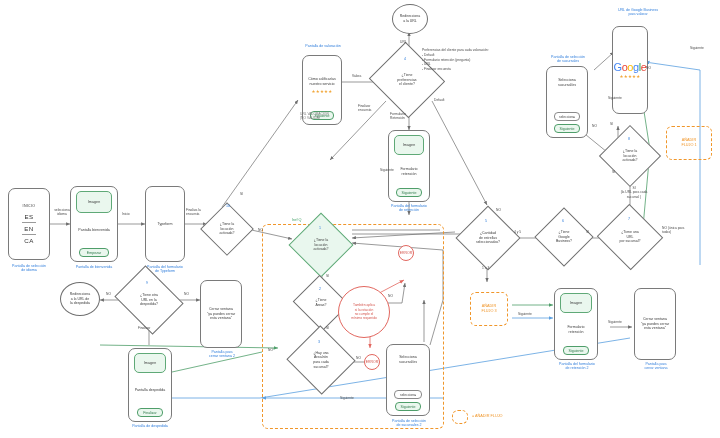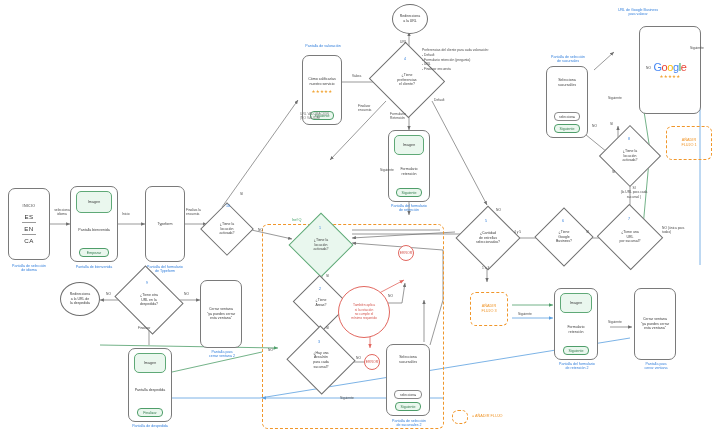--- a/index.html
+++ b/index.html
@@ -348,21 +348,21 @@
     <div style="flex:1"></div>
     <div class="select">
       <span>selecciona</span>
       <span style="position:absolute;right:4px;top:1.4px;font-size:3.2px">⌄</span>
     </div>
     <div class="btn">Siguiente</div>
   </div>
   <div class="caption" style="left:538px; top:55px; width:60px;">Pantalla de selección
 de sucursales</div>
 
-  <div class="screen" style="left:612px; top:26px; width:62px; height:88px; justify-content:center;margin-left:27px;">
+  <div class="screen" style="left:612px; top:26px; width:36px; height:88px; justify-content:center;">
     <div class="glogo">
       <i style="color:#4285F4">G</i><i style="color:#EA4335">o</i><i style="color:#FBBC05">o</i><i style="color:#4285F4">g</i><i style="color:#34A853">l</i><i style="color:#EA4335">e</i>
     </div>
     <div class="stars" style="margin-top:2px">★★★★★</div>
   </div>
   <div class="caption" style="left:604px; top:8px; width:68px;">URL de Google Business
 para valorar</div>
 
   <div class="screen" style="left:386px; top:344px; width:44px; height:72px;">
     <div class="body-txt" style="flex:none; margin-top:5px;">Selecciona

